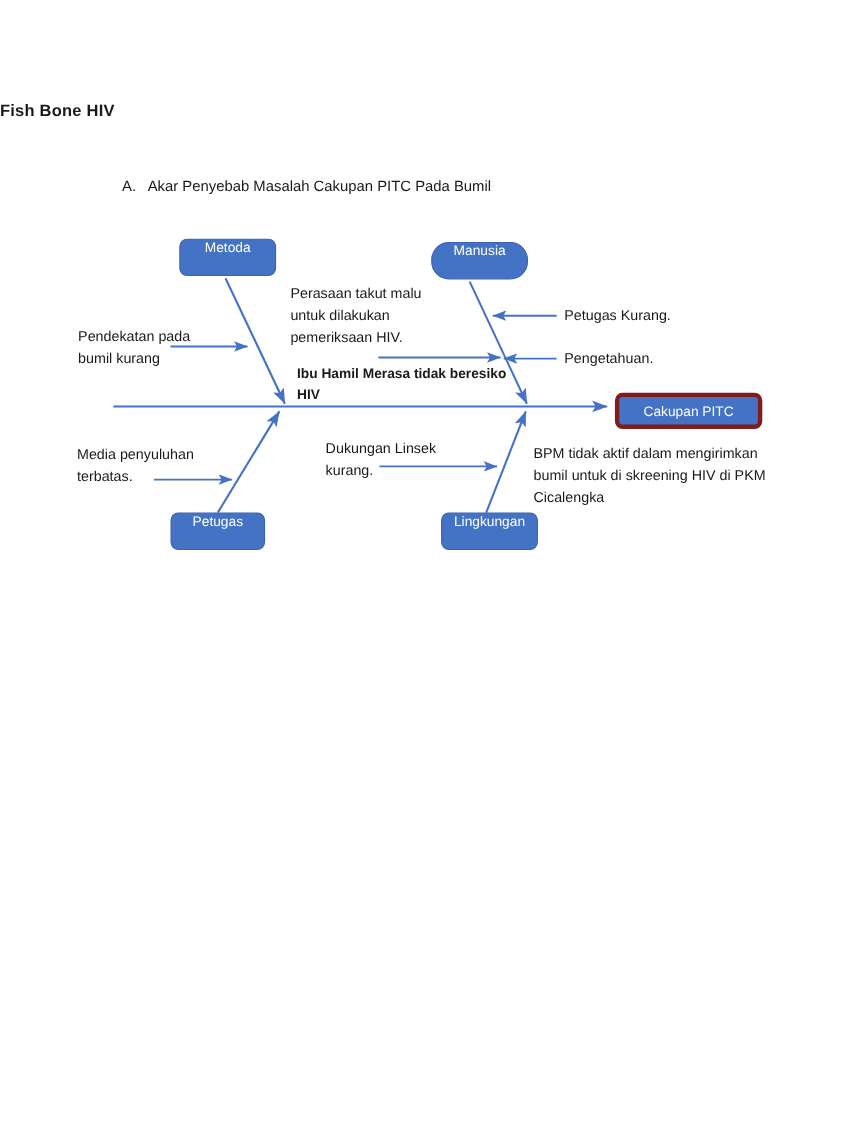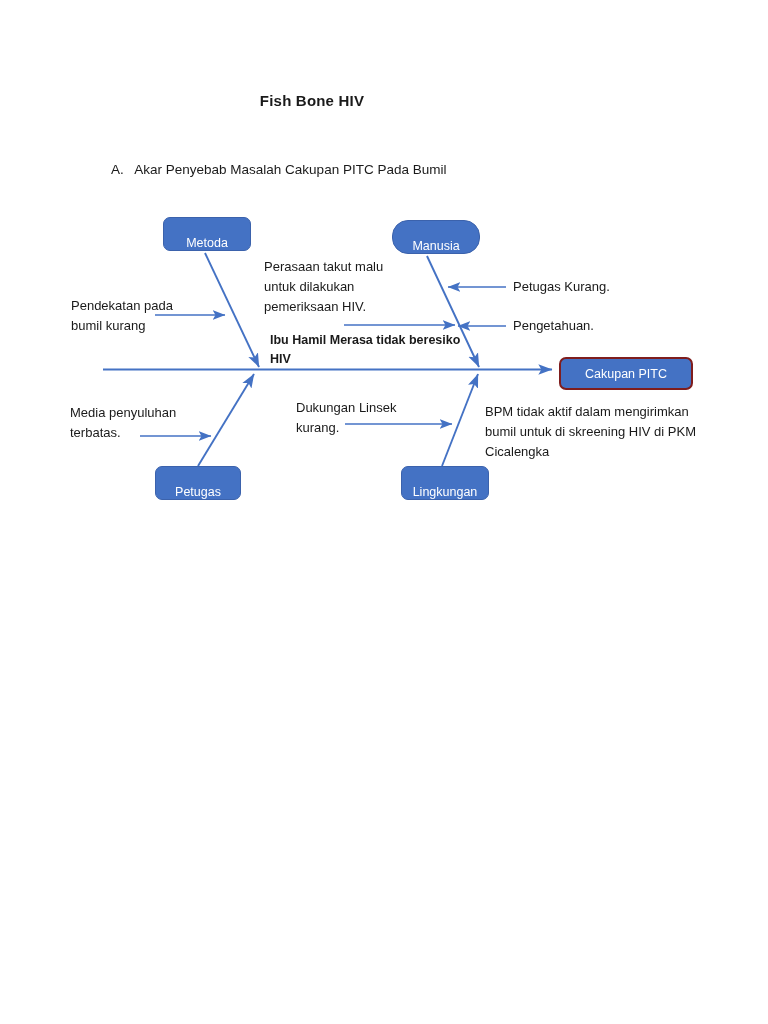--- a/index.html
+++ b/index.html
@@ -21,21 +21,20 @@
     height: 1024px;
     background: #ffffff;
   }
 
   
   .doc-title {
     position: absolute;
     left: 0;
     top: 92px;
     width: 624px;
-    text-align: center;
     font-size: 15px;
     font-weight: bold;
     letter-spacing: 0.2px;
   }
   .section-label {
     position: absolute;
     left: 111px;
     top: 162px;
     font-size: 13.5px;
     white-space: pre;
@@ -43,37 +42,37 @@
 
   
   .cat-box {
     position: absolute;
     background: #4472C4;
     border: 1px solid #3B62AC;
     border-radius: 7px;
     color: #ffffff;
     font-size: 12.5px;
     display: flex;
-    align-items: flex-end;
+    align-items: flex-start;
     justify-content: center;
     box-sizing: border-box;
   }
   .cat-metoda     { left: 163px; top: 217px; width: 88px;  height: 34px; }
   .cat-manusia    { left: 392px; top: 220px; width: 88px;  height: 34px; border-radius: 16px; }
   .cat-material   { left: 155px; top: 466px; width: 86px;  height: 34px; }
   .cat-lingkungan { left: 401px; top: 466px; width: 88px;  height: 34px; }
 
   .effect-box {
     position: absolute;
     left: 559px;
     top: 357px;
     width: 134px;
     height: 33px;
     background: #4472C4;
-    border: 2px solid #7f1d1d;
+    border: 4px solid #7f1d1d;
     border-radius: 7px;
     color: #ffffff;
     font-size: 12.5px;
     display: flex;
     align-items: center;
     justify-content: center;
     box-sizing: border-box;
   }
 
   

